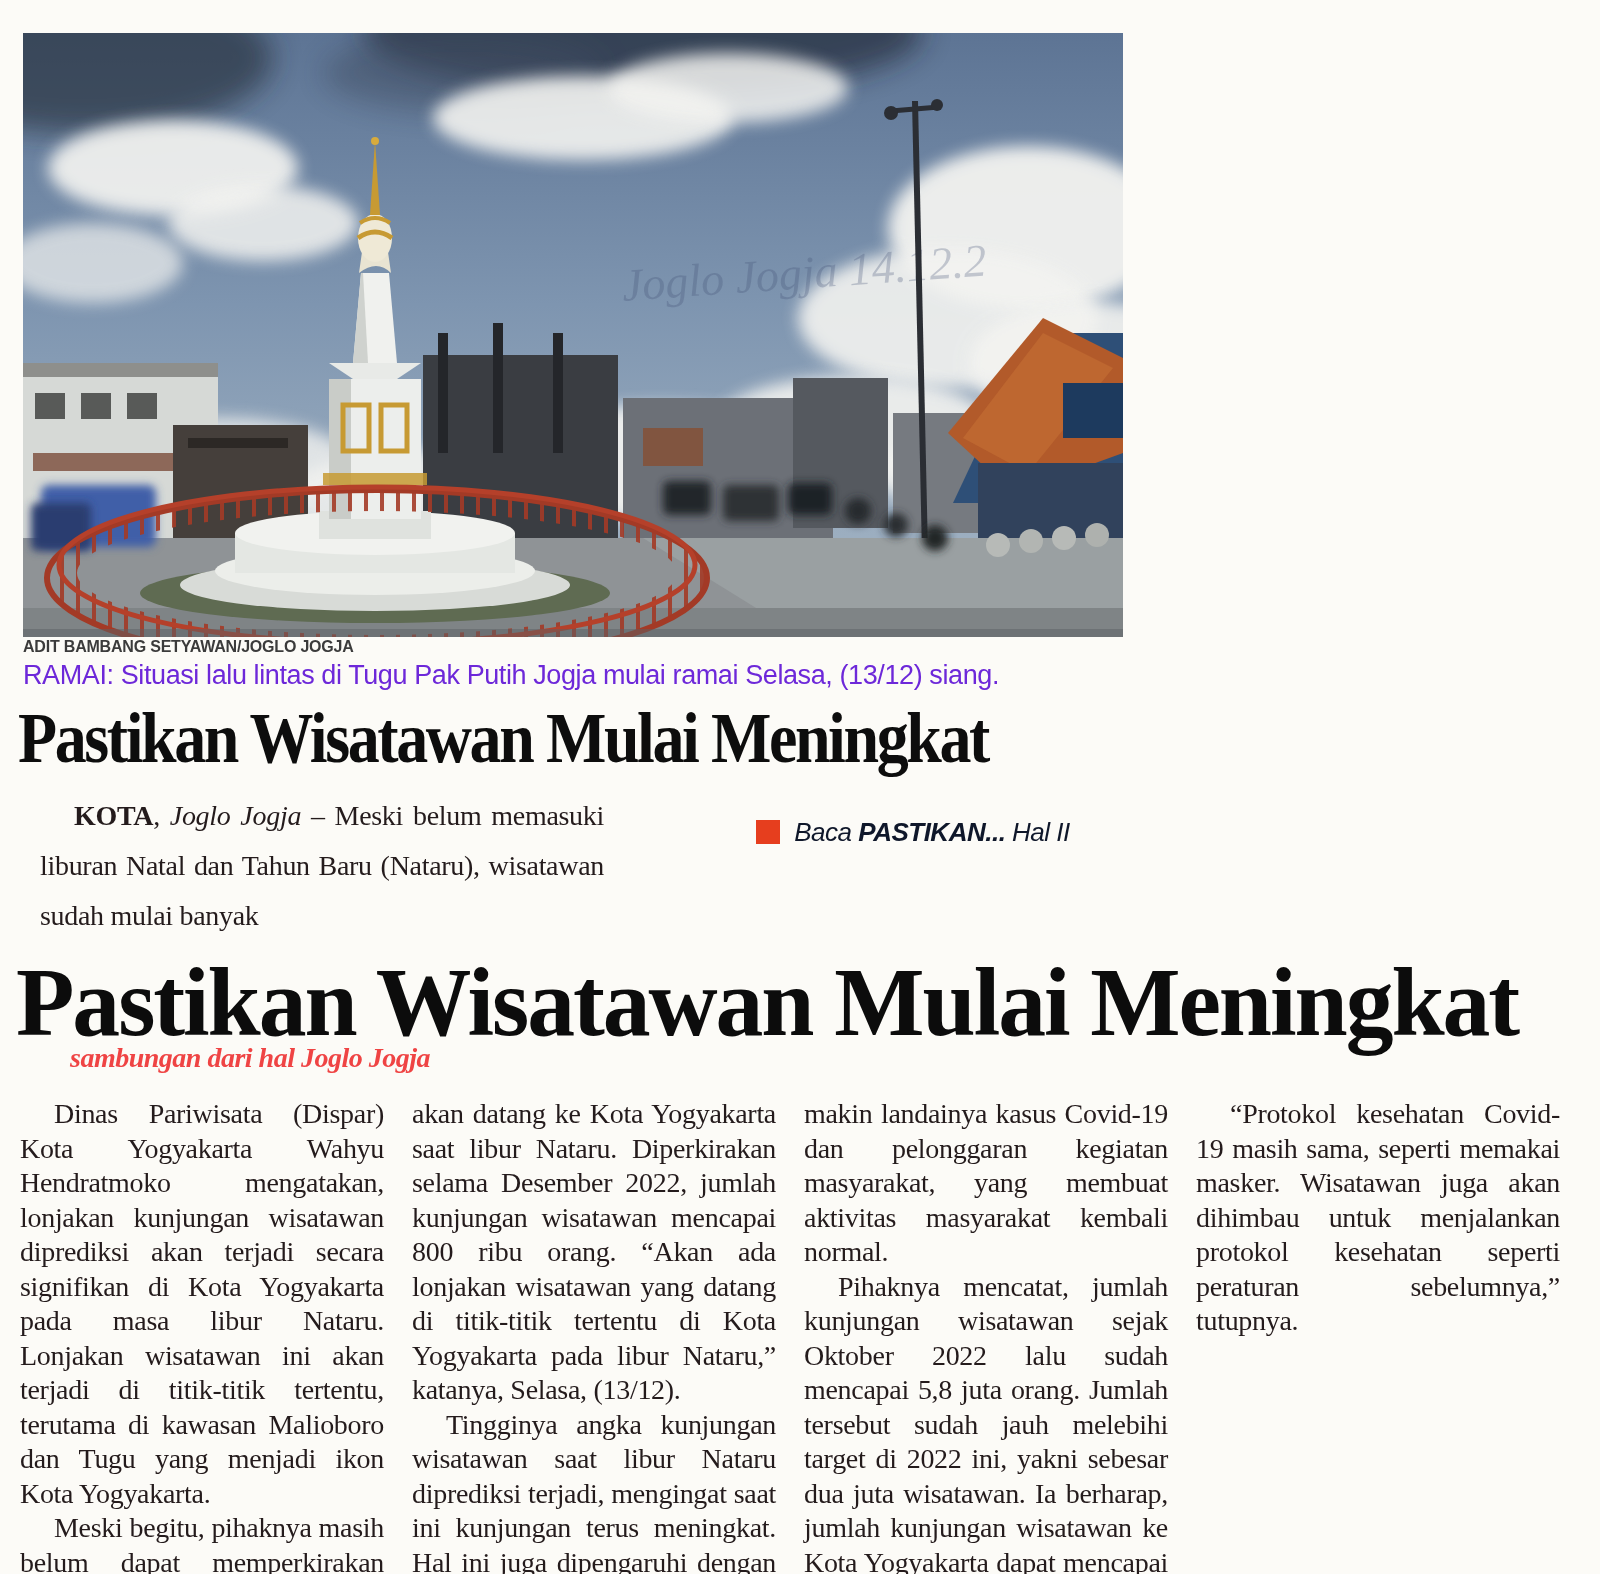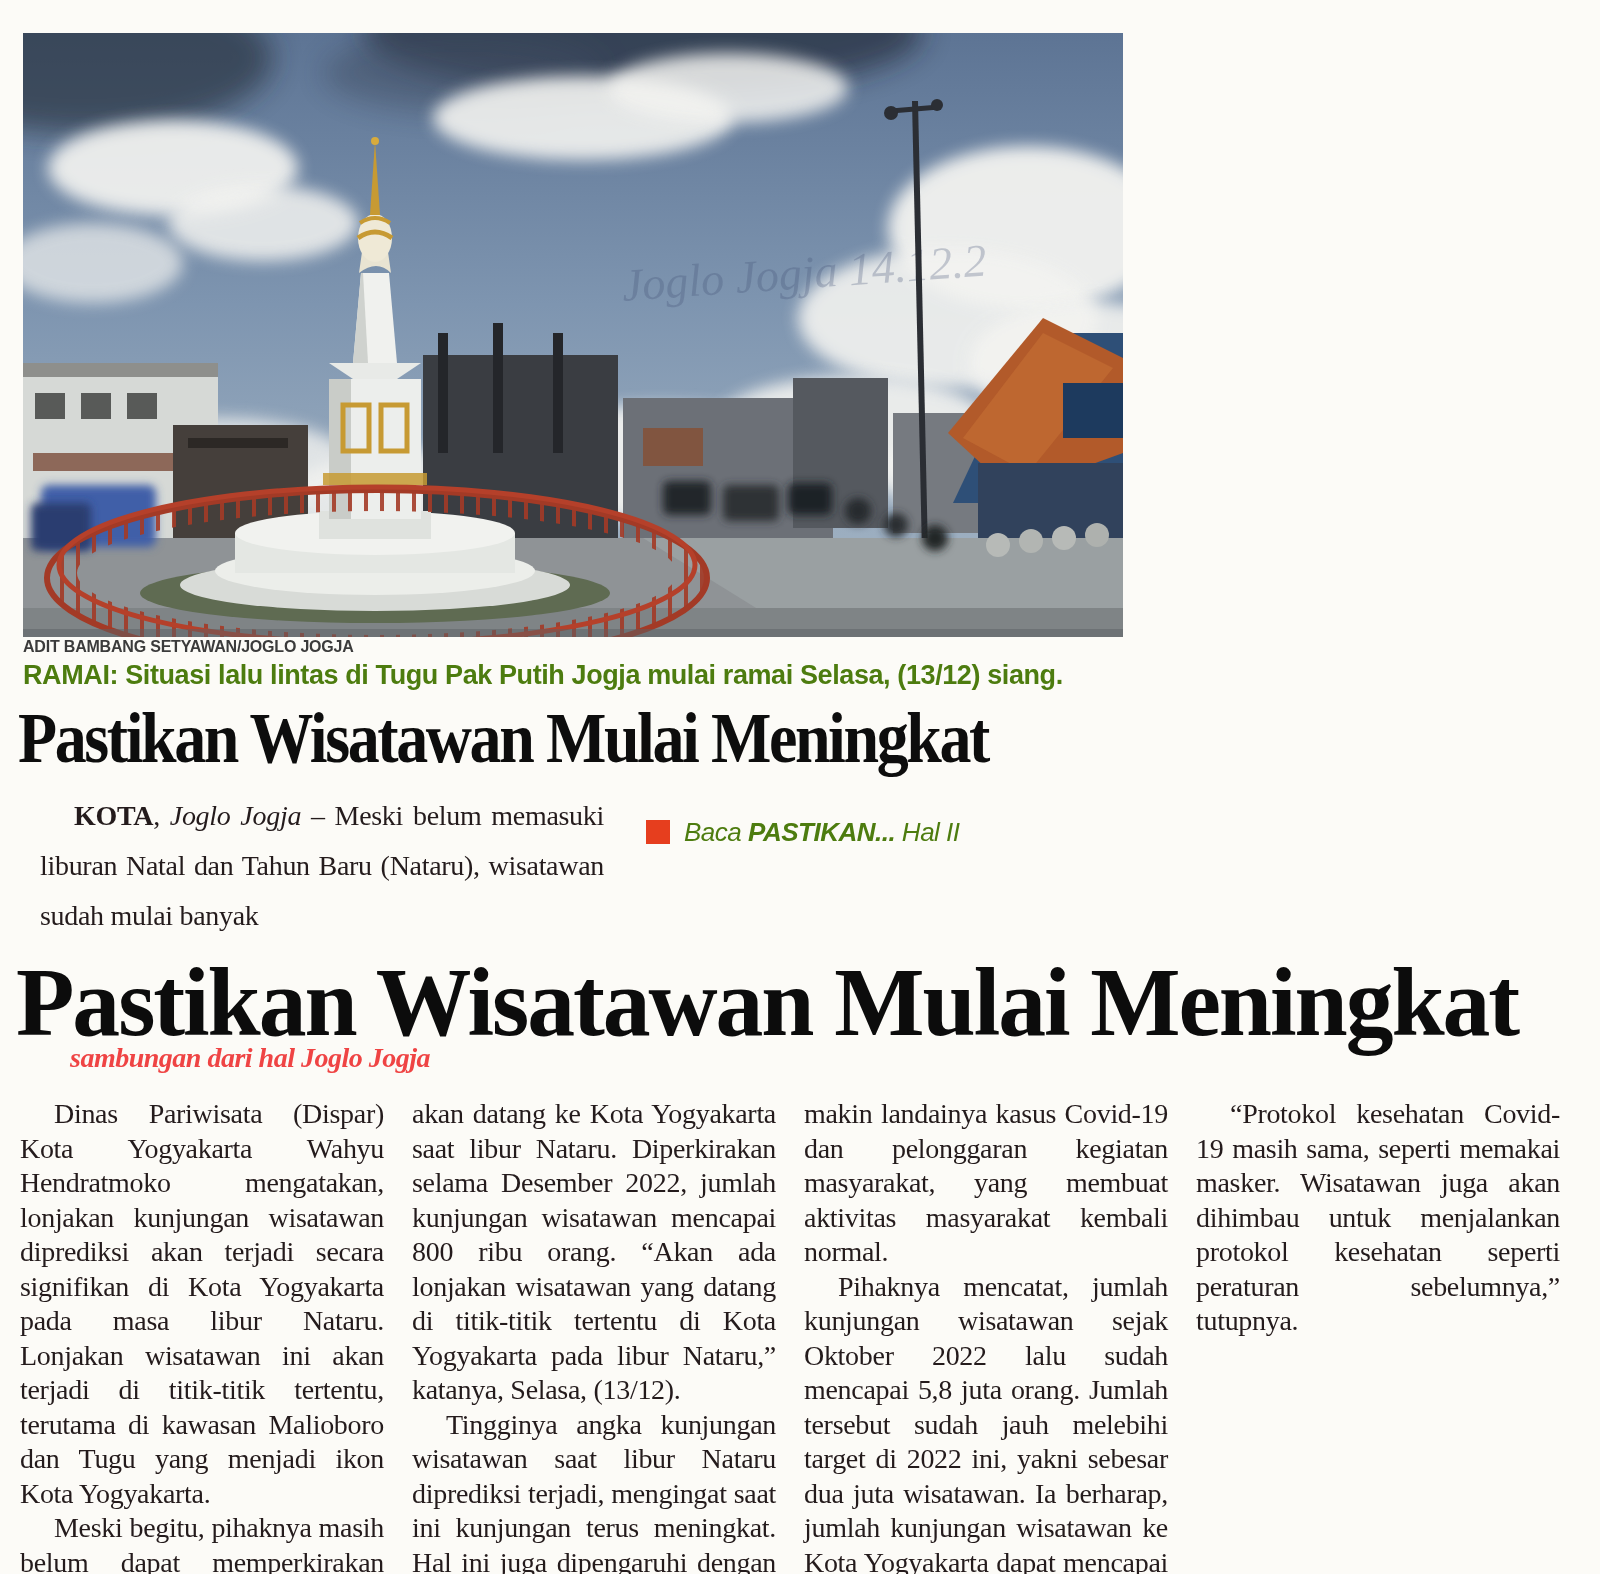--- a/index.html
+++ b/index.html
@@ -9,37 +9,37 @@
 
   
   .photo { position:absolute; left:23px; top:33px; width:1100px; height:604px; background:#7e95b0; }
   .photo svg { width:100%; height:100%; display:block; }
 
   .credit { position:absolute; left:23px; top:638px; width:1100px; text-align:left;
             font-family:"Liberation Sans", sans-serif; font-weight:bold; font-size:16px;
             color:#3b3b3b; letter-spacing:-0.2px; }
 
   .caption { position:absolute; left:23px; top:660px; width:1100px;
-             font-family:"Liberation Sans", sans-serif; font-weight:bold;
-             font-size:27px; color:#4d7c0f; letter-spacing:-0.4px; }
+             font-family:"Liberation Sans", sans-serif; font-weight:normal;
+             font-size:27px; color:#6d28d9; letter-spacing:-0.4px; }
 
   .h1 { position:absolute; left:18px; top:697px; width:1150px; white-space:nowrap;
         font-weight:bold; font-size:66px; letter-spacing:-2.5px; color:#0d0d0d;
         transform:scale(0.97,1.08); transform-origin:left top; }
 
   .art1 { position:absolute; left:40px; top:791px; width:1140px; display:flex; gap:12px;
           font-size:28px; line-height:50px; color:#241b1c; text-align:justify; letter-spacing:-0.3px; }
   .art1 .col { flex:1; min-width:0; }
 
   .lead-caps { font-weight:bold; }
   .it { font-style:italic; }
 
   .jump { margin-top:16px; margin-left:30px; display:flex; align-items:center; gap:14px;
           font-family:"Liberation Sans", sans-serif; font-style:italic; font-size:26px;
-          color:#4d7c0f; text-align:left; white-space:nowrap; letter-spacing:-0.5px; }
+          color:#0f172a; text-align:left; white-space:nowrap; letter-spacing:-0.5px;justify-content:center; }
   .jump .sq { width:24px; height:24px; background:#e63e1e; flex:0 0 auto; }
   .jump b { font-weight:bold; }
 
   .h2 { position:absolute; left:16px; top:946px; width:1580px; white-space:nowrap;
         font-weight:bold; font-size:92px; letter-spacing:-2px; color:#0c0c0c;
         transform:scale(1.04,1.06); transform-origin:left top; }
 
   .subtitle { position:absolute; left:70px; top:1042px; font-style:italic; font-weight:bold;
               font-size:28px; color:#ef4444; letter-spacing:-0.5px; }
 

